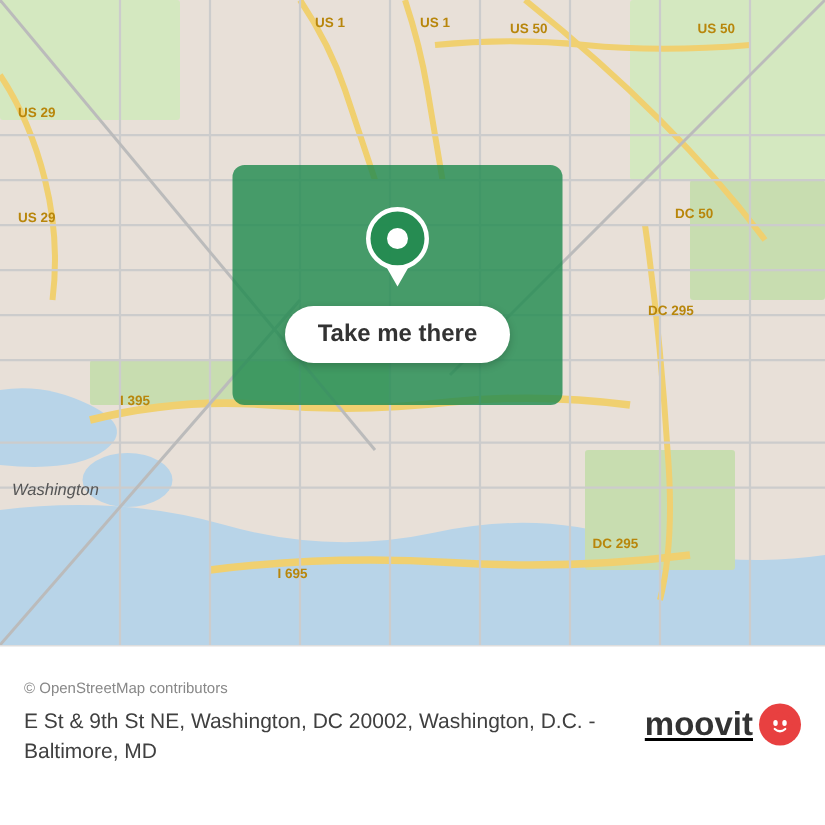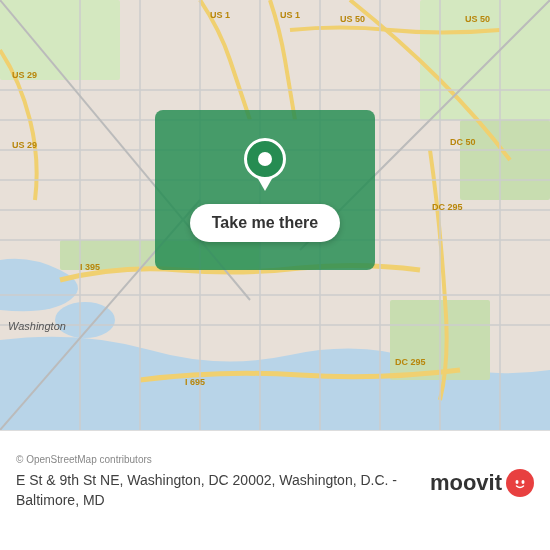--- a/index.html
+++ b/index.html
@@ -114,20 +114,21 @@
       color: #888;
       margin-bottom: 6px;
     }
 
     
     .moovit-logo {
       display: flex;
       align-items: center;
       gap: 4px;
       flex-shrink: 0;
+      text-decoration: underline;
     }
     .moovit-logo-text {
       font-size: 22px;
       font-weight: 700;
       color: #333;
     }
     .moovit-logo-dot {
       width: 28px;
       height: 28px;
       border-radius: 50%;

